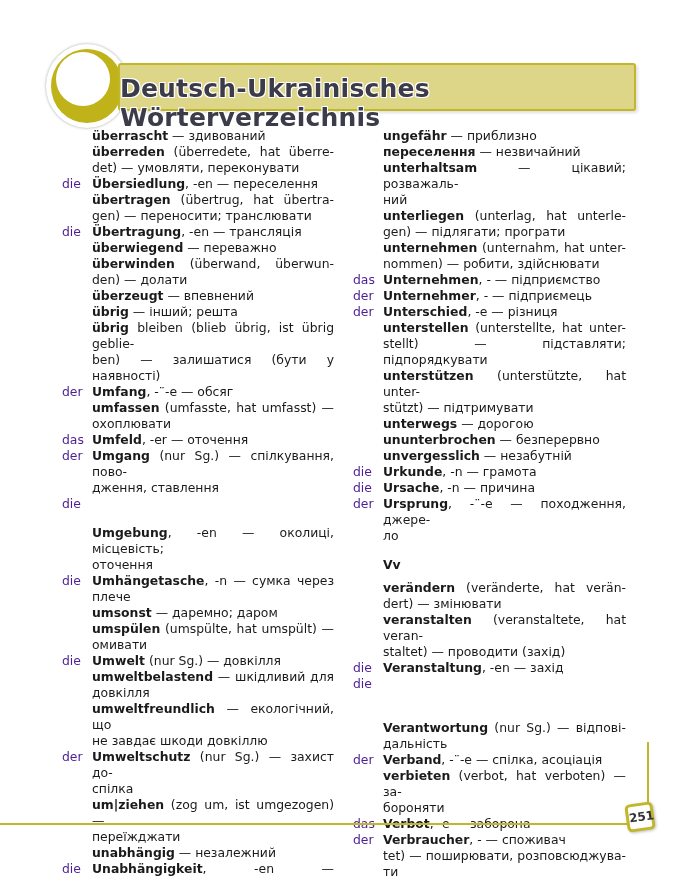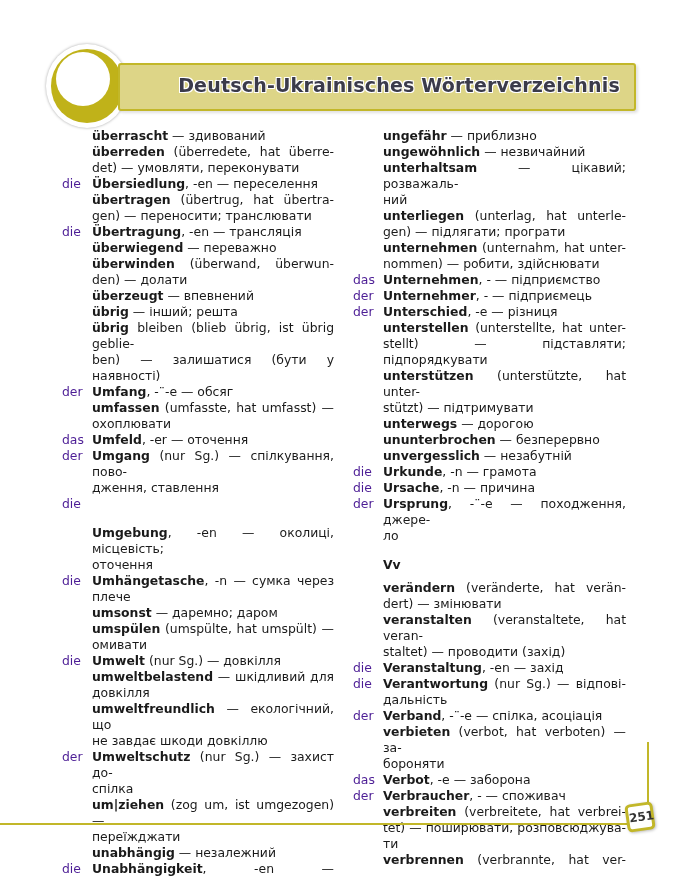--- a/index.html
+++ b/index.html
@@ -1,21 +1,21 @@
 <!DOCTYPE html>
 <html><head>
 <meta charset="utf-8">
 <style>
   html, body { margin:0; padding:0; background:#ffffff; }
   body { width:690px; height:880px; position:relative; overflow:hidden;
          font-family:"DejaVu Sans", sans-serif; color:#1a1a1a; }
   .banner { position:absolute; left:118px; top:63px; width:514px; height:44px;
             background:#ddd587; border:2px solid #c2b729; border-radius:3px;
             box-shadow:2px 2px 3px rgba(0,0,0,0.12); }
-  .banner-title { position:absolute; right:14px; top:9px; font-size:19px; font-weight:bold;
+  .banner-title { position:absolute; right:14px; top:9px; font-size:25px; font-weight:bold;
                   color:#3b3b4a; letter-spacing:0.2px;
                   text-shadow: -1px -1px 0 #fff, 1px -1px 0 #fff, -1px 1px 0 #fff, 1px 1px 0 #fff;
                   font-family:"DejaVu Sans", sans-serif; }
   .logo-outer { position:absolute; left:46px; top:44px; width:82px; height:84px; border-radius:50%;
                 background:#ffffff; box-shadow:0 0 3px rgba(0,0,0,0.35); }
   .logo-ring { position:absolute; left:5px; top:5px; width:72px; height:74px; border-radius:50%;
                background:#c0b219; }
   .logo-hole { position:absolute; left:5px; top:3px; width:54px; height:54px; border-radius:50%;
                background:#ffffff; }
   .col { position:absolute; top:128px; width:290px; font-size:12.4px; line-height:16px; }
@@ -218,21 +218,21 @@
   <div id="right-u">
       <div class="entry">
         <span class="art"></span>
         <div class="body">
           <span class="line last" style="white-space: normal;"><span class="hw">ungefähr</span><span> — приблизно</span></span>
         </div>
       </div>
       <div class="entry">
         <span class="art"></span>
         <div class="body">
-          <span class="line last" style="white-space: normal;"><span class="hw">ungewöhnlich</span><span> — незвичайний</span></span>
+          <span class="line last" style="white-space: normal;"><span class="hw">переселення</span><span> — незвичайний</span></span>
         </div>
       </div>
       <div class="entry">
         <span class="art"></span>
         <div class="body">
           <span class="line" style="white-space: normal;"><span class="hw">unterhaltsam</span><span> — цікавий; розважаль-</span></span>
           <span class="line last" style="white-space: normal;"><span>ний</span></span>
         </div>
       </div>
       <div class="entry">
@@ -337,21 +337,21 @@
       </div>
       <div class="entry">
         <span class="art">die</span>
         <div class="body">
           <span class="line last" style="white-space: normal;"><span class="hw">Veranstaltung</span><span>, -en — захід</span></span>
         </div>
       </div>
       <div class="entry">
         <span class="art">die</span>
         <div class="body">
-          <span class="line" style="white-space: normal;"><span class="hw">Verantwortung</span><span> (nur Sg.) — відпові-</span></span>
+          <span class="line" style="white-space: normal; margin-top: 44px;"><span class="hw">Verantwortung</span><span> (nur Sg.) — відпові-</span></span>
           <span class="line last" style="white-space: normal;"><span>дальність</span></span>
         </div>
       </div>
       <div class="entry">
         <span class="art">der</span>
         <div class="body">
           <span class="line last" style="white-space: normal;"><span class="hw">Verband</span><span>, -¨-e — спілка, асоціація</span></span>
         </div>
       </div>
       <div class="entry">
@@ -369,21 +369,20 @@
       </div>
       <div class="entry">
         <span class="art">der</span>
         <div class="body">
           <span class="line last" style="white-space: normal;"><span class="hw">Verbraucher</span><span>, - — споживач</span></span>
         </div>
       </div>
       <div class="entry">
         <span class="art"></span>
         <div class="body">
-          <span class="line" style="white-space: normal;"><span class="hw">verbreiten</span><span> (verbreitete, hat verbrei-</span></span>
           <span class="line" style="white-space: normal;"><span>tet) — поширювати, розповсюджува-</span></span>
           <span class="line last" style="white-space: normal;"><span>ти</span></span>
         </div>
       </div>
       <div class="entry">
         <span class="art"></span>
         <div class="body">
           <span class="line" style="white-space: normal;"><span class="hw">verbrennen</span><span> (verbrannte, hat ver-</span></span>
         </div>
       </div>

